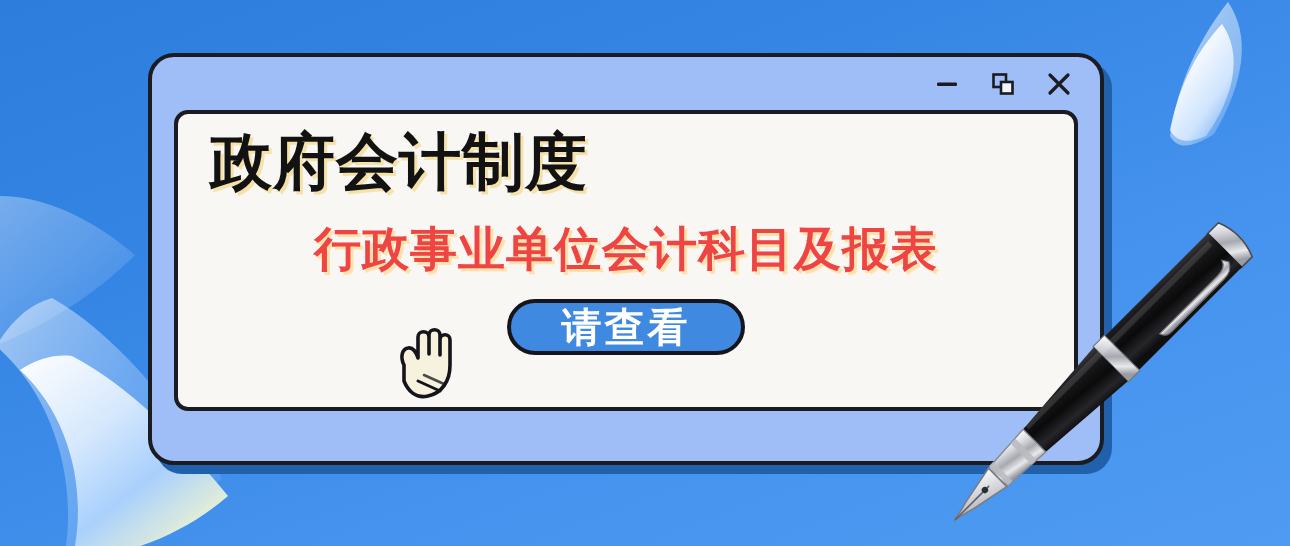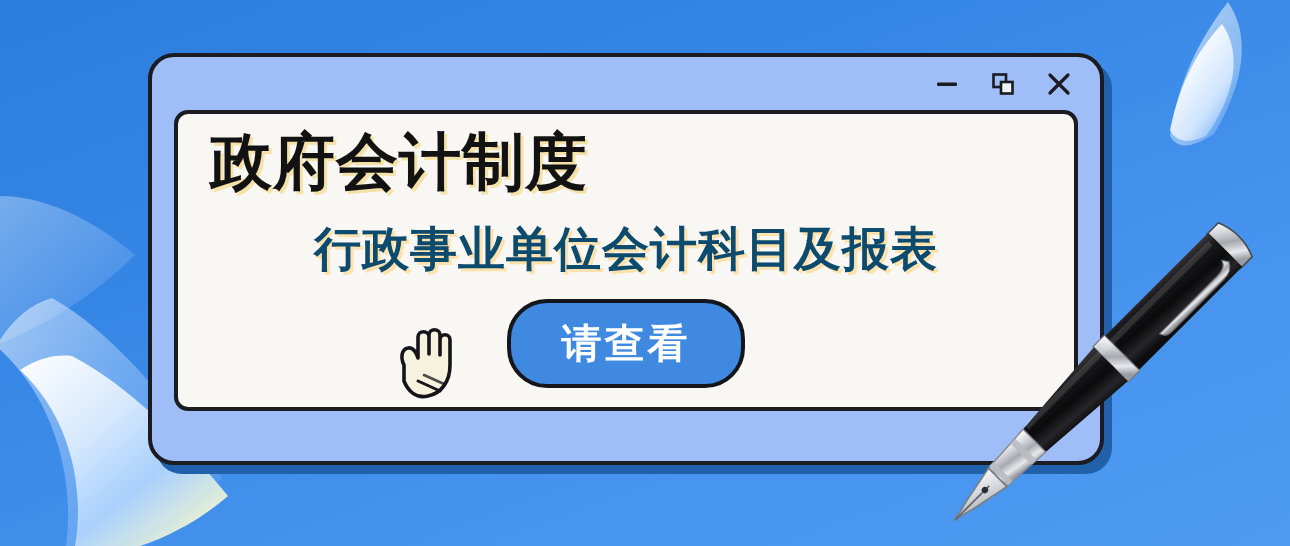--- a/index.html
+++ b/index.html
@@ -78,35 +78,35 @@
     line-height:1.1;
     text-shadow:3px 3px 0 #f5e2a8;
     white-space:nowrap;
   }
   #sub-title{
     position:absolute;
     left:0; right:0; top:104px;
     text-align:center;
     font-size:47px;
     font-weight:bold;
-    color:#0c4a6e;
+    color:#ef4444;
     letter-spacing:1px;
     text-shadow:3px 3px 0 #fde2ae;
     white-space:nowrap;
   }
 
   
   #cta-wrap{
     position:absolute;
     left:0; right:0; top:185px;
     display:flex; align-items:center; justify-content:center;
   }
   #cta-button{
     position:relative;
-    min-width:238px; height:89px;
+    min-width:238px; height:56px;
     display:flex; align-items:center; justify-content:center;
     background:#3f8ae0;
     border:4px solid #15151c;
     border-radius:40px;
     color:#ffffff;
     font-size:40px;
     font-weight:bold;
     letter-spacing:3px;
     cursor:pointer;
     padding:0 26px;

